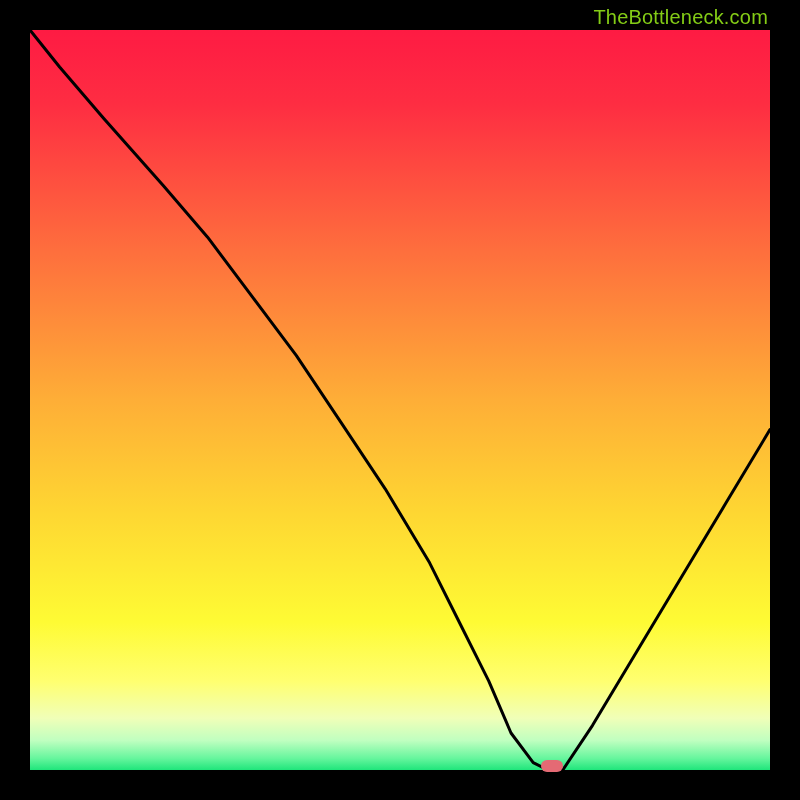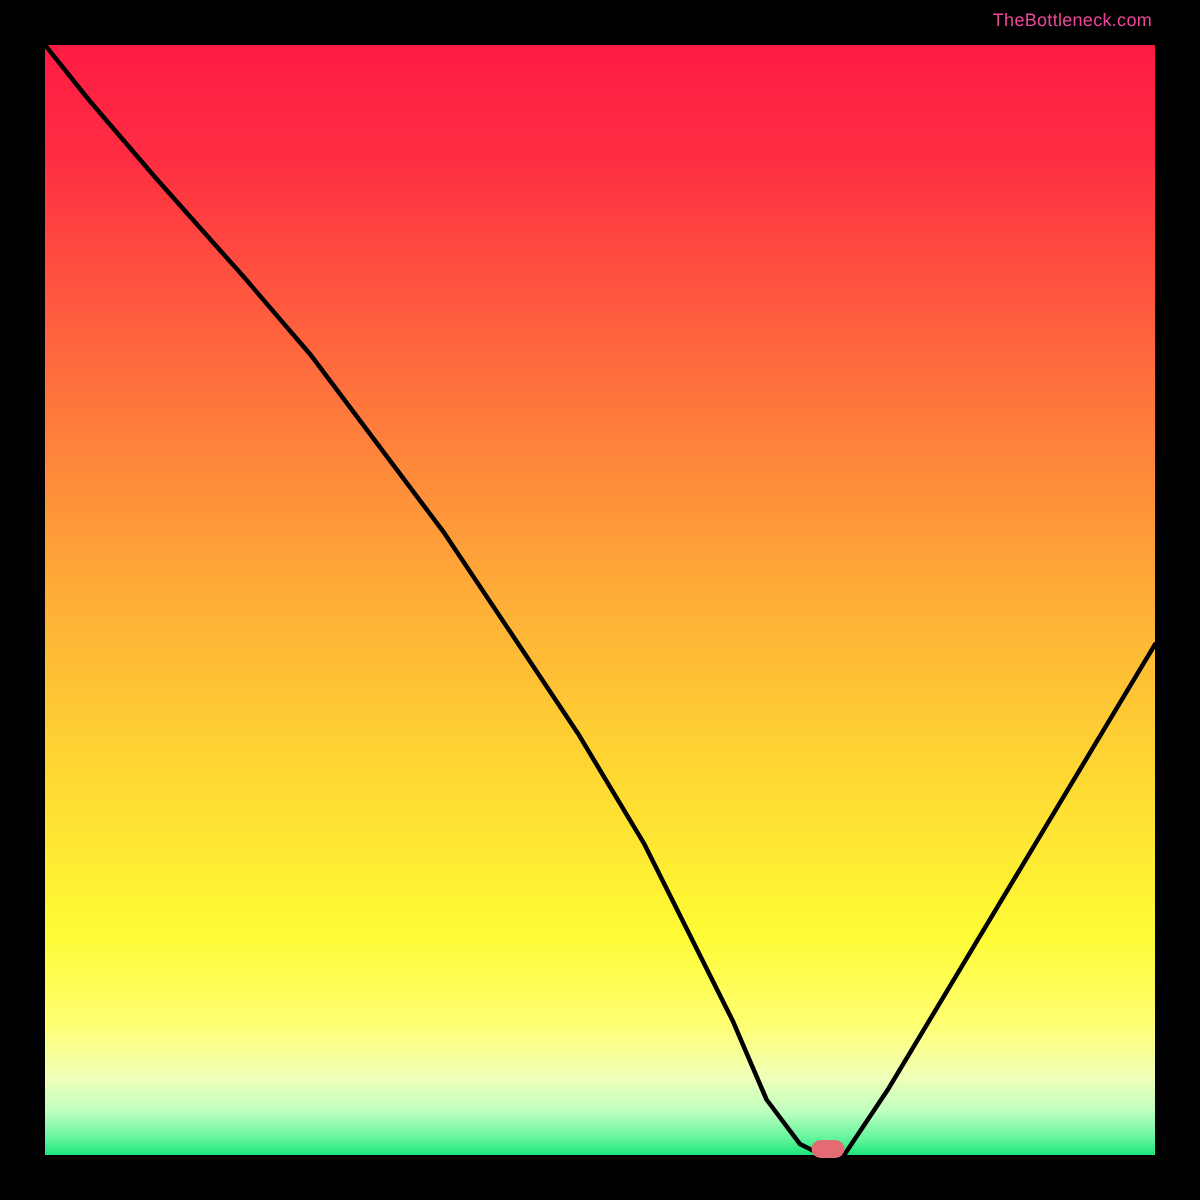--- a/index.html
+++ b/index.html
@@ -35,22 +35,22 @@
     left: 0;
     top: 0;
     width: 100%;
     height: 100%;
   }
   .watermark {
     position: absolute;
     right: 32px;
     top: 6px;
     font-family: Arial, Helvetica, sans-serif;
-    font-size: 12px;
-    color: #ec4899;
+    font-size: 20px;
+    color: #84cc16;
     letter-spacing: 0.2px;
     font-weight: 500;
   }
   .marker {
     position: absolute;
     width: 22px;
     height: 12px;
     border-radius: 6px;
   }
 </style>

